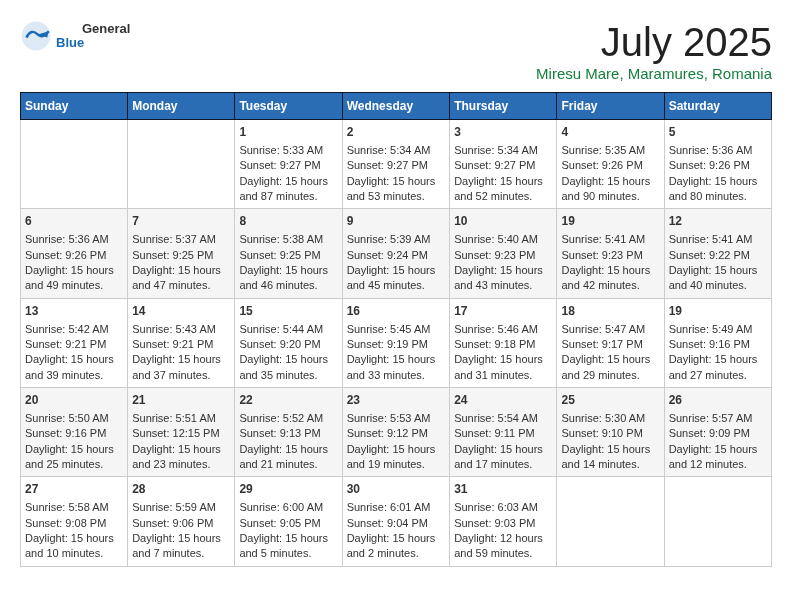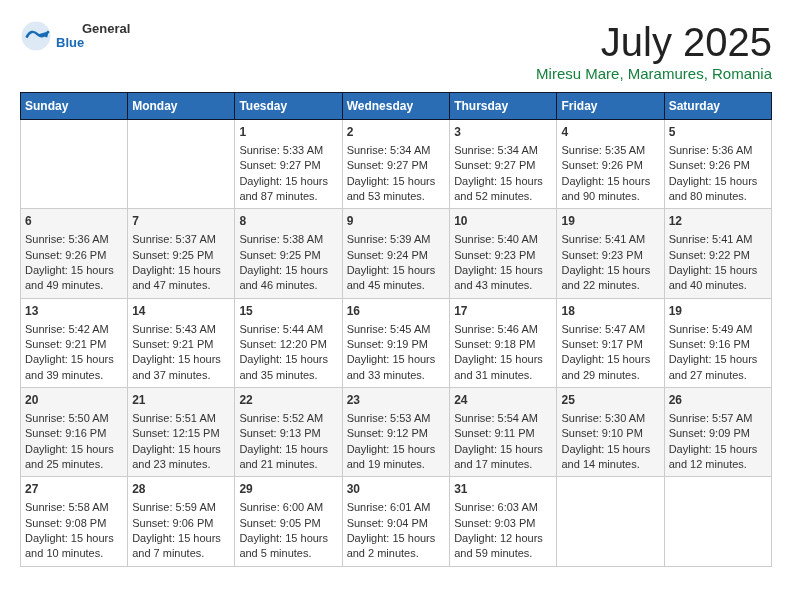--- a/index.html
+++ b/index.html
@@ -123,27 +123,27 @@
         <td><span class="day-num">3</span><span>Sunrise: 5:34 AM</span><br><span>Sunset: 9:27 PM</span><br><span>Daylight: 15 hours</span><br><span>and 52 minutes.</span><br></td>
         <td><span class="day-num">4</span><span>Sunrise: 5:35 AM</span><br><span>Sunset: 9:26 PM</span><br><span>Daylight: 15 hours</span><br><span>and 90 minutes.</span><br></td>
         <td><span class="day-num">5</span><span>Sunrise: 5:36 AM</span><br><span>Sunset: 9:26 PM</span><br><span>Daylight: 15 hours</span><br><span>and 80 minutes.</span><br></td>
       </tr>
       <tr>
         <td><span class="day-num">6</span><span>Sunrise: 5:36 AM</span><br><span>Sunset: 9:26 PM</span><br><span>Daylight: 15 hours</span><br><span>and 49 minutes.</span><br></td>
         <td><span class="day-num">7</span><span>Sunrise: 5:37 AM</span><br><span>Sunset: 9:25 PM</span><br><span>Daylight: 15 hours</span><br><span>and 47 minutes.</span><br></td>
         <td><span class="day-num">8</span><span>Sunrise: 5:38 AM</span><br><span>Sunset: 9:25 PM</span><br><span>Daylight: 15 hours</span><br><span>and 46 minutes.</span><br></td>
         <td><span class="day-num">9</span><span>Sunrise: 5:39 AM</span><br><span>Sunset: 9:24 PM</span><br><span>Daylight: 15 hours</span><br><span>and 45 minutes.</span><br></td>
         <td><span class="day-num">10</span><span>Sunrise: 5:40 AM</span><br><span>Sunset: 9:23 PM</span><br><span>Daylight: 15 hours</span><br><span>and 43 minutes.</span><br></td>
-        <td><span class="day-num">19</span><span>Sunrise: 5:41 AM</span><br><span>Sunset: 9:23 PM</span><br><span>Daylight: 15 hours</span><br><span>and 22 minutes.</span><br></td>
+        <td><span class="day-num">19</span><span>Sunrise: 5:41 AM</span><br><span>Sunset: 9:23 PM</span><br><span>Daylight: 15 hours</span><br><span>and 42 minutes.</span><br></td>
         <td><span class="day-num">12</span><span>Sunrise: 5:41 AM</span><br><span>Sunset: 9:22 PM</span><br><span>Daylight: 15 hours</span><br><span>and 40 minutes.</span><br></td>
       </tr>
       <tr>
         <td><span class="day-num">13</span><span>Sunrise: 5:42 AM</span><br><span>Sunset: 9:21 PM</span><br><span>Daylight: 15 hours</span><br><span>and 39 minutes.</span><br></td>
         <td><span class="day-num">14</span><span>Sunrise: 5:43 AM</span><br><span>Sunset: 9:21 PM</span><br><span>Daylight: 15 hours</span><br><span>and 37 minutes.</span><br></td>
-        <td><span class="day-num">15</span><span>Sunrise: 5:44 AM</span><br><span>Sunset: 12:20 PM</span><br><span>Daylight: 15 hours</span><br><span>and 35 minutes.</span><br></td>
+        <td><span class="day-num">15</span><span>Sunrise: 5:44 AM</span><br><span>Sunset: 9:20 PM</span><br><span>Daylight: 15 hours</span><br><span>and 35 minutes.</span><br></td>
         <td><span class="day-num">16</span><span>Sunrise: 5:45 AM</span><br><span>Sunset: 9:19 PM</span><br><span>Daylight: 15 hours</span><br><span>and 33 minutes.</span><br></td>
         <td><span class="day-num">17</span><span>Sunrise: 5:46 AM</span><br><span>Sunset: 9:18 PM</span><br><span>Daylight: 15 hours</span><br><span>and 31 minutes.</span><br></td>
         <td><span class="day-num">18</span><span>Sunrise: 5:47 AM</span><br><span>Sunset: 9:17 PM</span><br><span>Daylight: 15 hours</span><br><span>and 29 minutes.</span><br></td>
         <td><span class="day-num">19</span><span>Sunrise: 5:49 AM</span><br><span>Sunset: 9:16 PM</span><br><span>Daylight: 15 hours</span><br><span>and 27 minutes.</span><br></td>
       </tr>
       <tr>
         <td><span class="day-num">20</span><span>Sunrise: 5:50 AM</span><br><span>Sunset: 9:16 PM</span><br><span>Daylight: 15 hours</span><br><span>and 25 minutes.</span><br></td>
         <td><span class="day-num">21</span><span>Sunrise: 5:51 AM</span><br><span>Sunset: 12:15 PM</span><br><span>Daylight: 15 hours</span><br><span>and 23 minutes.</span><br></td>
         <td><span class="day-num">22</span><span>Sunrise: 5:52 AM</span><br><span>Sunset: 9:13 PM</span><br><span>Daylight: 15 hours</span><br><span>and 21 minutes.</span><br></td>
         <td><span class="day-num">23</span><span>Sunrise: 5:53 AM</span><br><span>Sunset: 9:12 PM</span><br><span>Daylight: 15 hours</span><br><span>and 19 minutes.</span><br></td>

